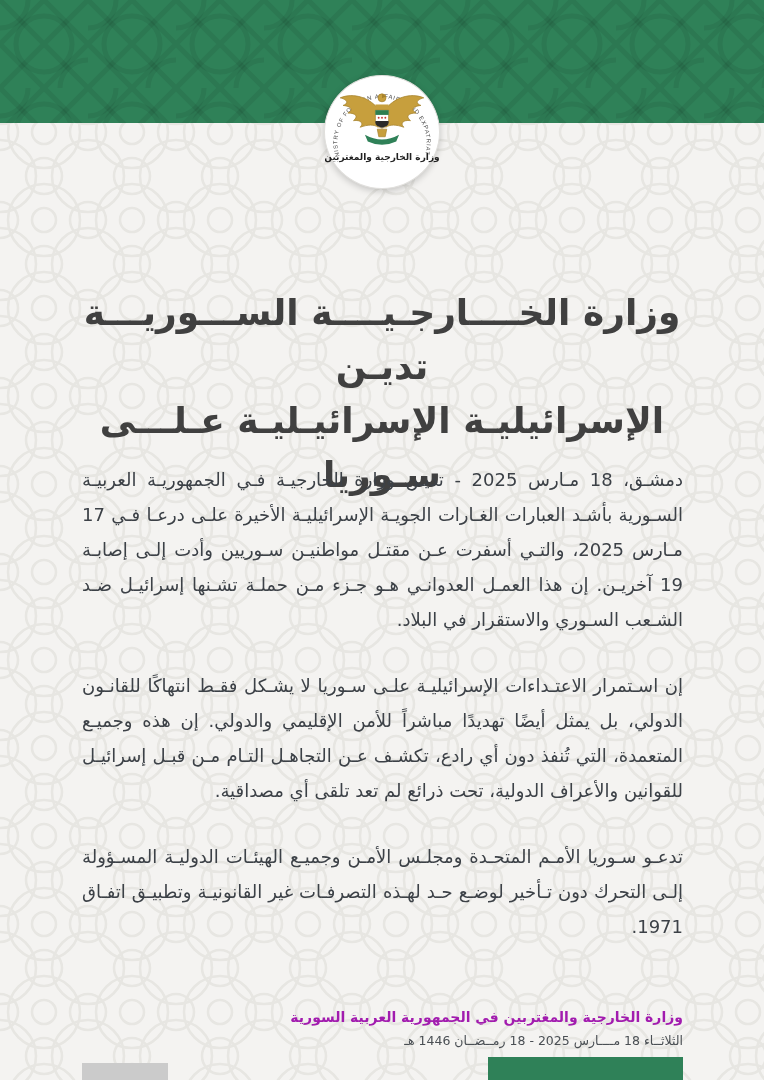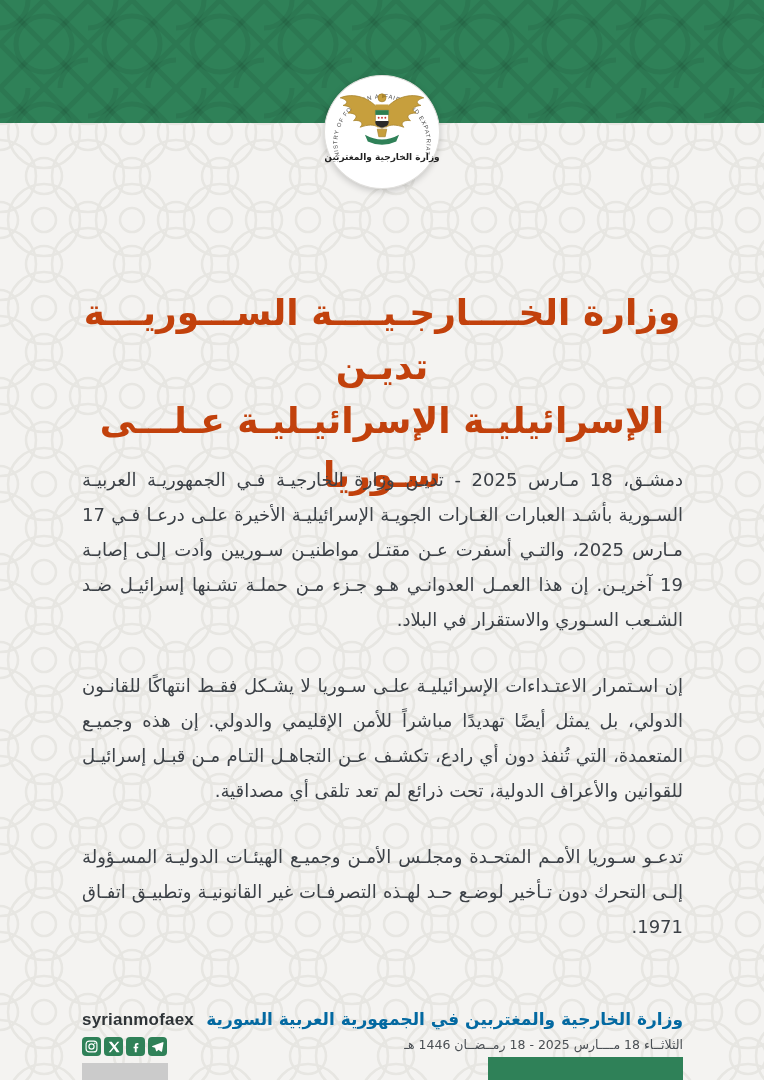--- a/index.html
+++ b/index.html
@@ -20,21 +20,21 @@
     border-radius: 50%;
     border: 1px solid #e0dfdc;
     box-shadow: 0 2px 7px rgba(0,0,0,0.20);
     z-index: 2;
   }
   .title-block {
     position: absolute; top: 286px; left: 40px; right: 40px;
     z-index: 2;
     direction: rtl;
     text-align: center;
-    color: #c2410c;
+    color: #404040;
     font-weight: 700;
     font-size: 36px;
     line-height: 54px;
     font-family: "DejaVu Sans", sans-serif;
   }
   .body-text {
     position: absolute; top: 462px; left: 82px; right: 81px;
     z-index: 2;
     direction: rtl;
     text-align: justify;
@@ -59,21 +59,21 @@
   .gray-bar {
     position: absolute; left: 82px; top: 1063px;
     width: 86px; height: 17px;
     background: #cbcbcb; z-index: 2;
   }
   .footer-right {
     position: absolute; right: 81px; top: 1009px;
     z-index: 2; direction: rtl; text-align: right;
     color: #3a3f44;
   }
-  .footer-right .ministry-line { font-size: 17px; font-weight: 700; color: #0369a1; }
+  .footer-right .ministry-line { font-size: 14px; font-weight: 700; color: #a21caf; }
   .footer-right .date-line { font-size: 12.5px; margin-top: 8px; color: #4a4f54; text-align: right; }
   .green-bar {
     position: absolute; right: 81px; top: 1057px;
     width: 195px; height: 23px;
     background: #2f8158; z-index: 2;
   }
 </style>
 </head>
 <body>
 
@@ -151,47 +151,20 @@
     <div>وزارة الخــــارجـيــــة الســـوريـــة تديـن</div>
     <div>الإسرائيليـة الإسرائيـليـة عـلـــى سـوريا</div>
   </div>
 
   <div class="body-text">
     <p>دمشـق، 18 مـارس 2025 - تديـن وزارة الخارجيـة فـي الجمهوريـة العربيـة السـورية بأشـد العبارات الغـارات الجويـة الإسرائيليـة الأخيرة علـى درعـا فـي 17 مـارس 2025، والتـي أسفرت عـن مقتـل مواطنيـن سـوريين وأدت إلـى إصابـة 19 آخريـن. إن هذا العمـل العدوانـي هـو جـزء مـن حملـة تشـنها إسرائيـل ضـد الشـعب السـوري والاستقرار في البلاد.</p>
     <p>إن اسـتمرار الاعتـداءات الإسرائيليـة علـى سـوريا لا يشـكل فقـط انتهاكًا للقانـون الدولي، بل يمثل أيضًا تهديدًا مباشراً للأمن الإقليمي والدولي. إن هذه وجميـع المتعمدة، التي تُنفذ دون أي رادع، تكشـف عـن التجاهـل التـام مـن قبـل إسرائيـل للقوانين والأعراف الدولية، تحت ذرائع لم تعد تلقى أي مصداقية.</p>
     <p>تدعـو سـوريا الأمـم المتحـدة ومجلـس الأمـن وجميـع الهيئـات الدوليـة المسـؤولة إلـى التحرك دون تـأخير لوضـع حـد لهـذه التصرفـات غير القانونيـة وتطبيـق اتفـاق 1971.</p>
   </div>
 
-  <div class="footer-left">
-    <div class="handle">syrianmofaex</div>
-    <div class="social-row">
-      <div class="social-btn">
-        <svg width="13" height="13" viewBox="0 0 18 18" fill="none" stroke="#ffffff" stroke-width="1.6">
-          <rect x="1.5" y="1.5" width="15" height="15" rx="4.2"></rect>
-          <circle cx="9" cy="9" r="3.6"></circle>
-          <circle cx="13.6" cy="4.4" r="1" fill="#ffffff" stroke="none"></circle>
-        </svg>
-      </div>
-      <div class="social-btn">
-        <svg width="12" height="12" viewBox="0 0 18 18" fill="#ffffff">
-          <path d="M1 1h4.6l4 5.5L14.1 1h3l-5.9 7 6.2 9h-4.6l-4.2-6.1L4 17H1l6.4-7.5z"></path>
-        </svg>
-      </div>
-      <div class="social-btn">
-        <svg width="12" height="12" viewBox="0 0 18 18" fill="#ffffff">
-          <path d="M10 17v-6h2.1l.4-2.5H10V6.9c0-.8.3-1.4 1.4-1.4h1.3V3.3c-.4-.1-1.3-.2-2.1-.2-2.1 0-3.4 1.3-3.4 3.5v1.9H5.3V11h1.9v6z"></path>
-        </svg>
-      </div>
-      <div class="social-btn">
-        <svg width="13" height="13" viewBox="0 0 18 18" fill="#ffffff">
-          <path d="M16.8 2.6L1.9 8.4c-.6.25-.55.95.05 1.15l3.7 1.2 1.4 4.4c.2.55.85.7 1.25.3l2-2 3.8 2.8c.45.3 1.05.05 1.15-.5l2.1-12c.1-.65-.45-1.1-.95-.95z"></path>
-        </svg>
-      </div>
-    </div>
-  </div>
   <div class="gray-bar"></div>
 
   <div class="footer-right">
     <div class="ministry-line">وزارة الخارجية والمغتربين في الجمهورية العربية السورية</div>
     <div class="date-line">الثلاثــاء 18 مــــارس 2025 - 18 رمــضــان 1446 هـ</div>
   </div>
   <div class="green-bar"></div>
 
 </div>
 

